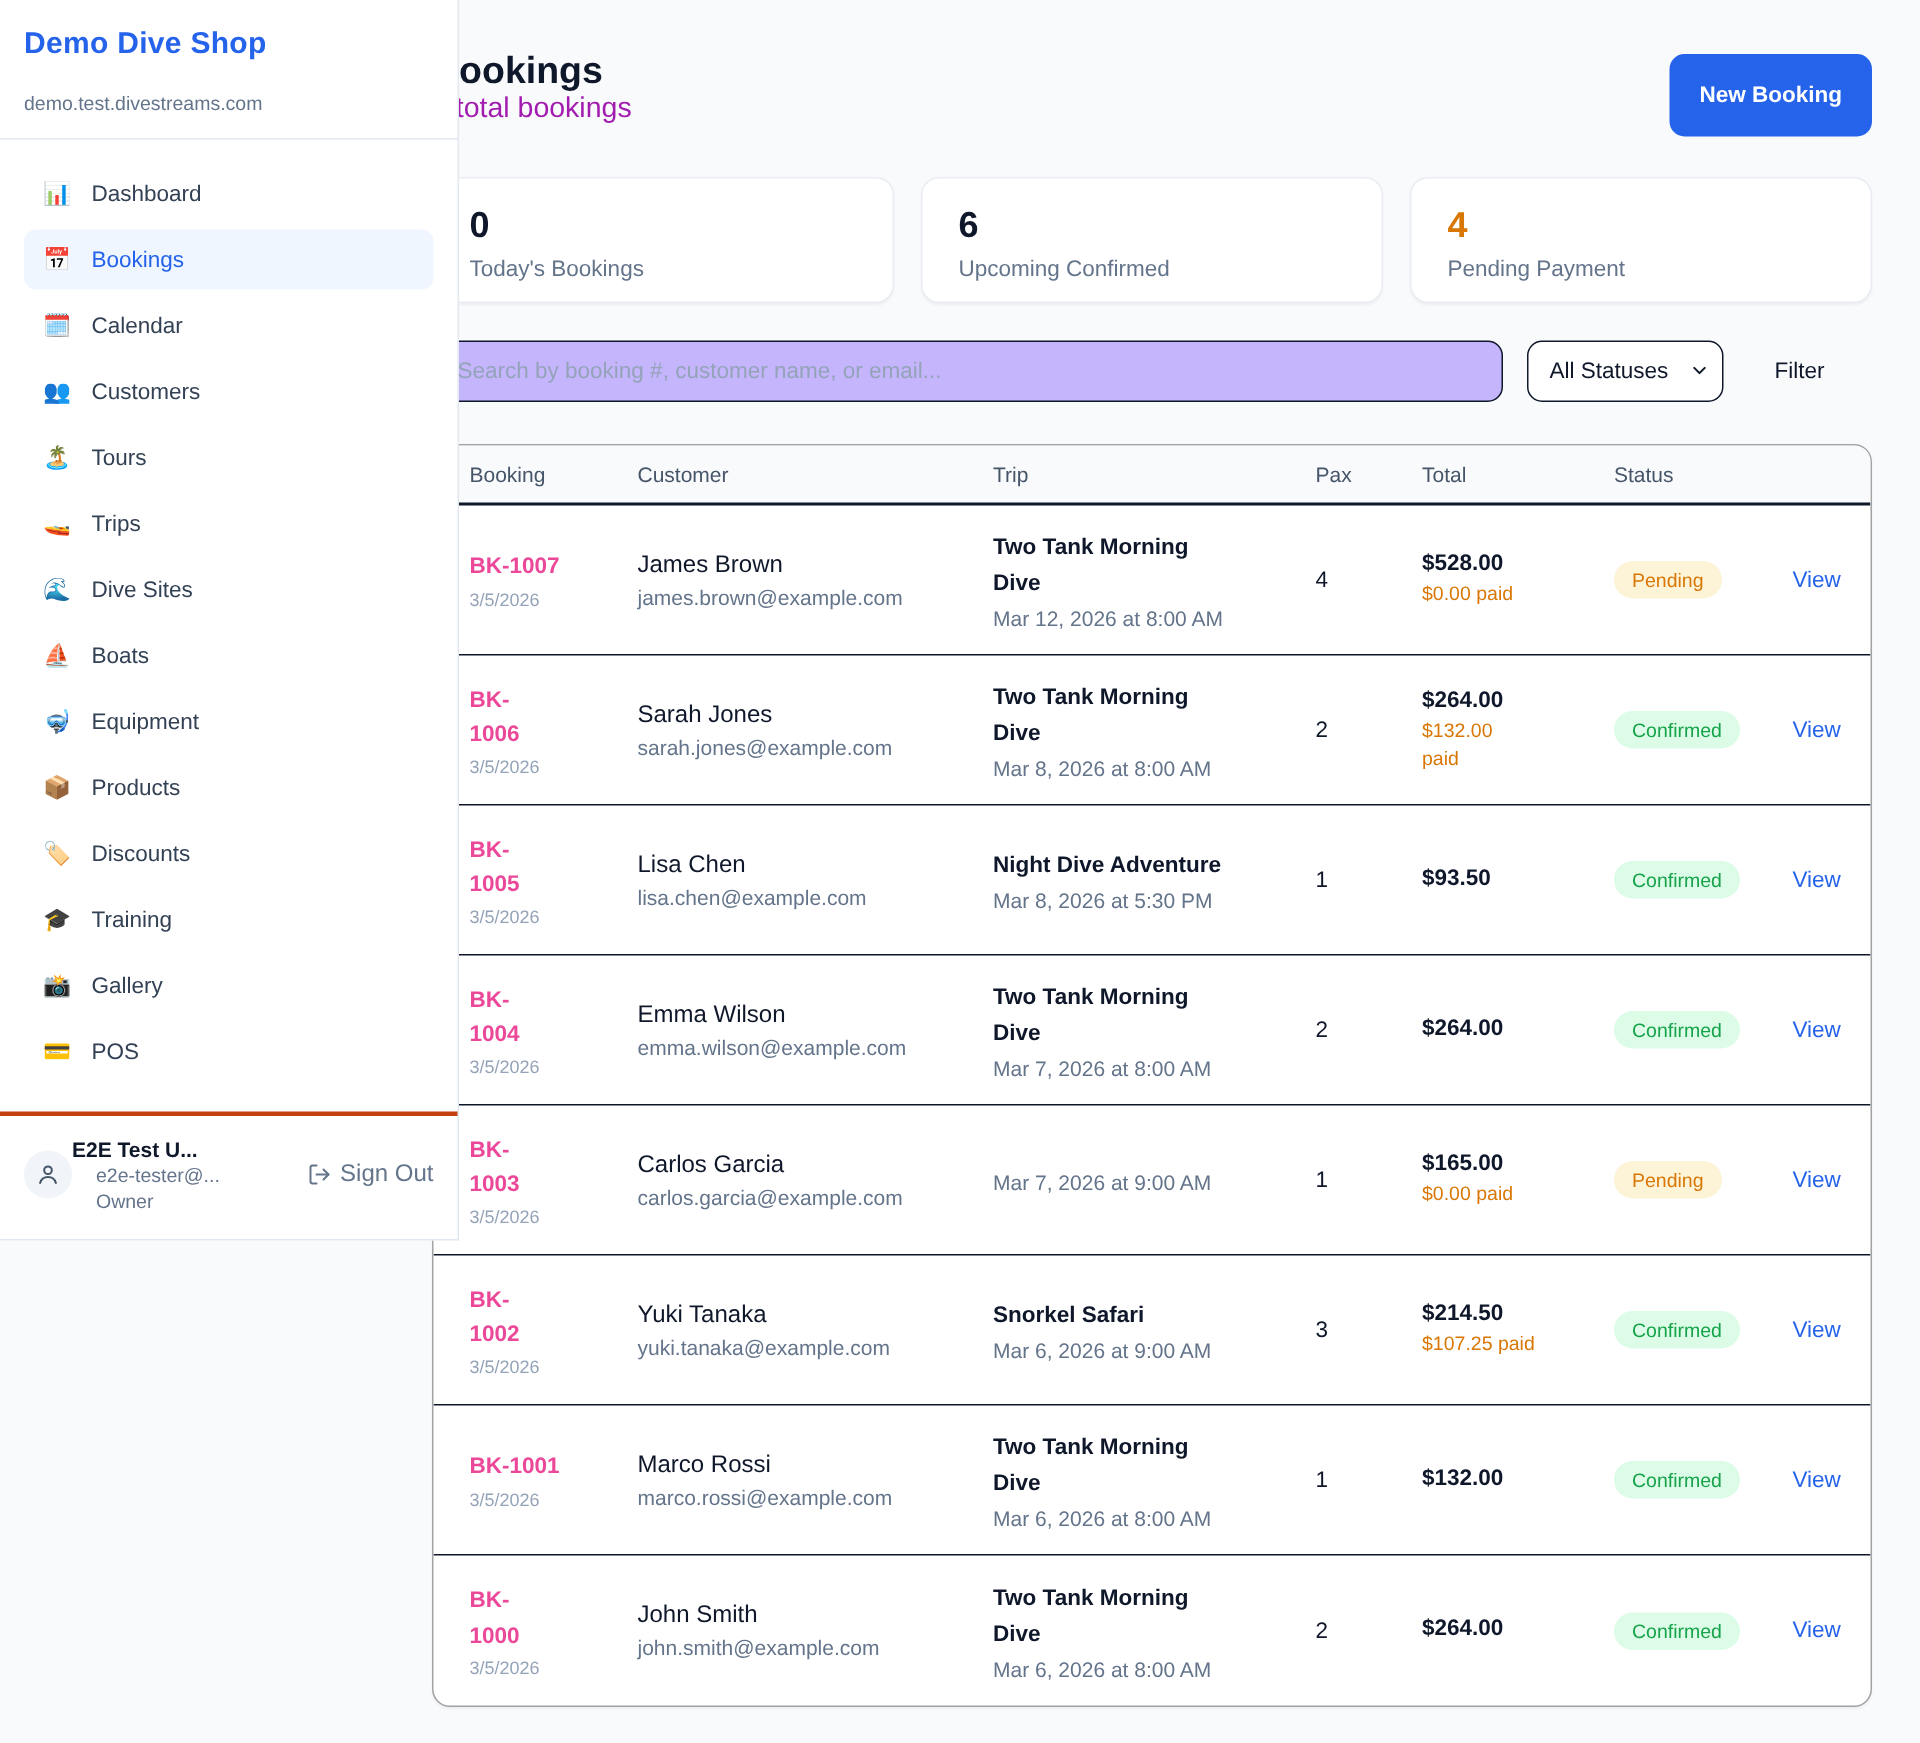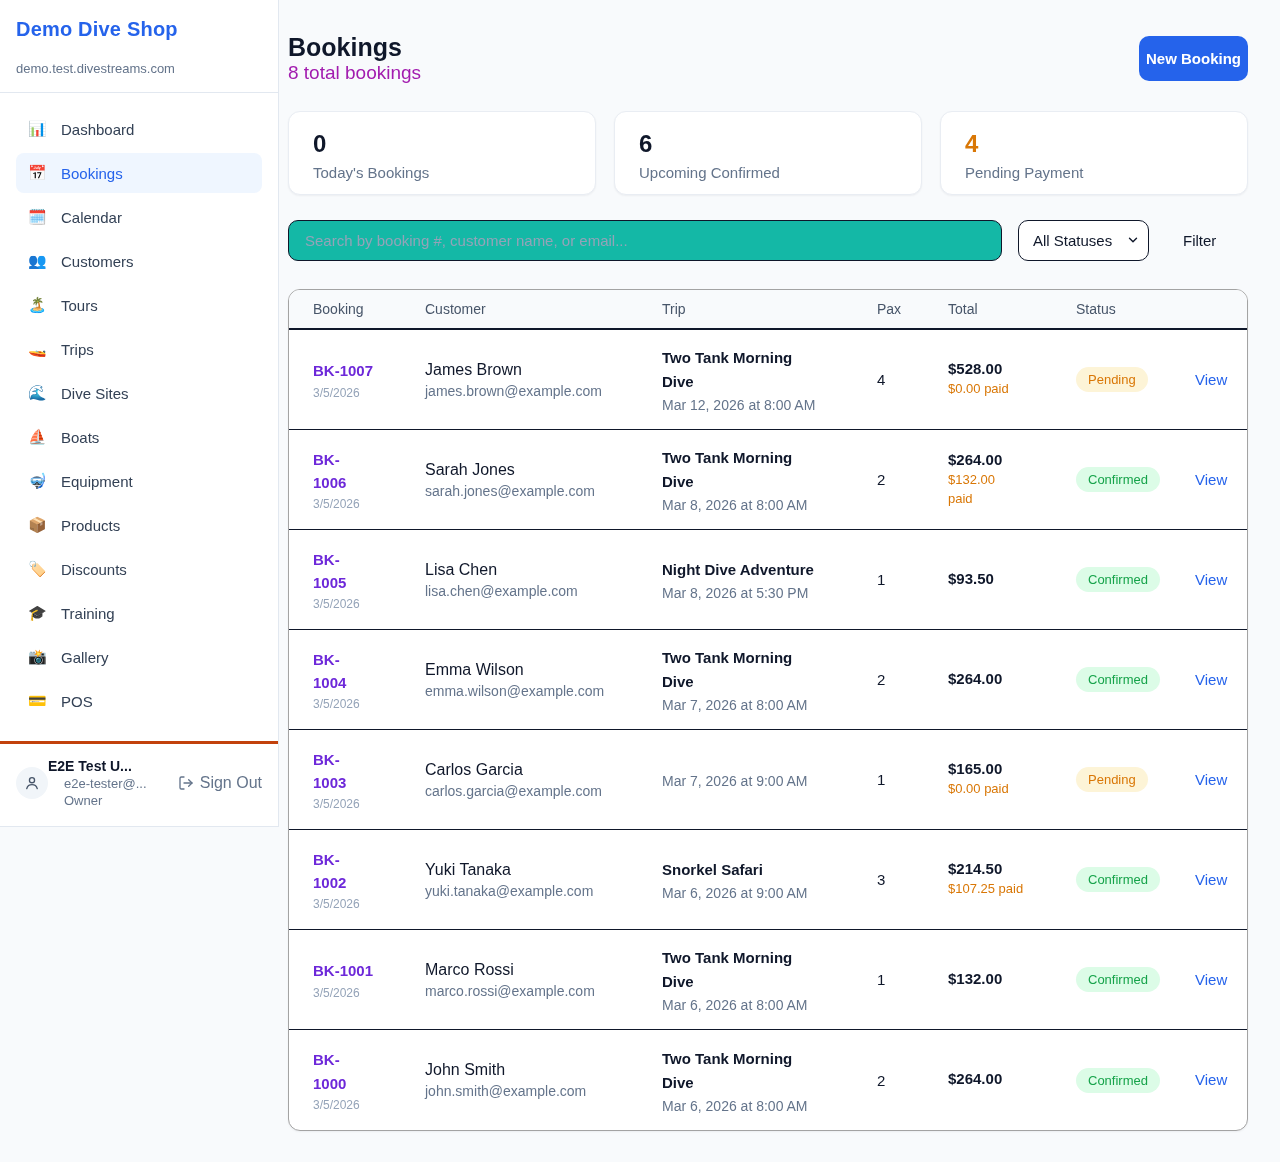--- a/index.html
+++ b/index.html
@@ -7,21 +7,21 @@
   body {
     font-family:"Liberation Sans", sans-serif;
     background:#f8fafc;
     color:#0f172a;
     overflow:hidden;
   }
   a { text-decoration:none; }
 
   
   .sidebar {
-    position:absolute; left:0; top:0; width:279px;
+    position:absolute; left:0; top:0; width:306px;
     background:#ffffff;
     border-right:1px solid #e2e8f0;
     border-bottom:1px solid #e2e8f0;
   }
   .brand { padding:18px 24px 16px 16px; }
   .brand-name { font-size:20px; font-weight:700; color:#2563eb; letter-spacing:.2px; }
   .brand-domain { font-size:13px; color:#64748b; margin-top:20px; }
   .sidebar-divider { border-top:1px solid #e2e8f0; }
   .nav { padding:16px; }
   .nav-item {
@@ -52,39 +52,39 @@
   }
 
   
   .main { margin-left:255px; padding:33px 32px 30px 33px; }
   .page-head { display:flex; align-items:flex-start; justify-content:space-between; }
   .page-title { font-size:25px; font-weight:800; color:#0f172a; }
   .page-sub { font-size:19px; color:#a21caf; margin-top:0; }
   .btn-primary {
     background:#2563eb; color:#ffffff; border:none; cursor:pointer;
     font-family:inherit; font-size:15px; font-weight:600;
-    padding:10px 7px; border-radius:10px; height:45px; margin-top:3px;
+    padding:10px 20px; border-radius:10px; height:55px; margin-top:3px;
   }
 
   .stats { display:grid; grid-template-columns:1fr 1fr 1fr; gap:18px; margin-top:27px; }
   .stat-card {
     background:#fff; border:1px solid #e9edf3; border-radius:12px;
     padding:19px 24px; height:84px;
     box-shadow:0 1px 2px rgba(16,24,40,.05);
   }
   .stat-value { font-size:24px; font-weight:800; color:#0f172a; line-height:1.1; }
   .stat-card.accent .stat-value { color:#d97706; }
   .stat-label { font-size:15px; color:#64748b; margin-top:7px; }
 
   .filter-row { display:flex; align-items:center; gap:16px; margin-top:25px; }
   .search-input {
     flex:0 0 714px; height:41px;
     border:1px solid #0f172a; border-radius:10px;
     padding:0 16px; font-family:inherit; font-size:15px; color:#0f172a;
-    background:#14b8a6; outline:none;
+    background:#c4b5fd; outline:none;
   }
   .search-input::placeholder { color:#94a3b8; }
   .select-wrap { position:relative; width:131px; }
   .status-select {
     width:100%; height:41px; appearance:none; -webkit-appearance:none;
     border:1px solid #0f172a; border-radius:10px; background:#fff;
     padding:0 30px 0 14px; font-family:inherit; font-size:15px; color:#0f172a; cursor:pointer;
   }
   .select-chevron { position:absolute; right:9px; top:13px; pointer-events:none; }
   .filter-btn {
@@ -105,21 +105,21 @@
     background:#f8fafc; border-bottom:2px solid #0f172a;
     font-size:14px; color:#475569;
   }
   .t-row {
     display:grid; grid-template-columns:112px 237px 215px 71px 128px 119px 1fr;
     padding:0 24px; min-height:100px; align-items:center;
     border-bottom:1px solid #0f172a;
   }
   .t-row:last-child { border-bottom:none; }
   .cell { padding-right:10px; }
-  .bk-link { font-size:15px; font-weight:700; color:#6d28d9; white-space:pre-line; line-height:1.55; display:inline-block; }
+  .bk-link { font-size:15px; font-weight:700; color:#ec4899; white-space:pre-line; line-height:1.55; display:inline-block; }
   .bk-date { font-size:12px; color:#94a3b8; margin-top:3px; }
   .cust-name { font-size:16px; color:#0f172a; }
   .cust-email { font-size:14px; color:#64748b; margin-top:4px; }
   .trip-name { font-size:15px; font-weight:600; color:#0f172a; white-space:pre-line; line-height:1.6; }
   .trip-date { font-size:14px; color:#64748b; margin-top:3px; }
   .pax { font-size:15px; color:#0f172a; }
   .total { font-size:15px; font-weight:700; color:#0f172a; }
   .paid { font-size:13px; color:#d97706; margin-top:3px; white-space:pre-line; line-height:1.45; max-width:84px; }
   .pill {
     display:inline-block; padding:5px 12px; border-radius:999px; font-size:13px;

